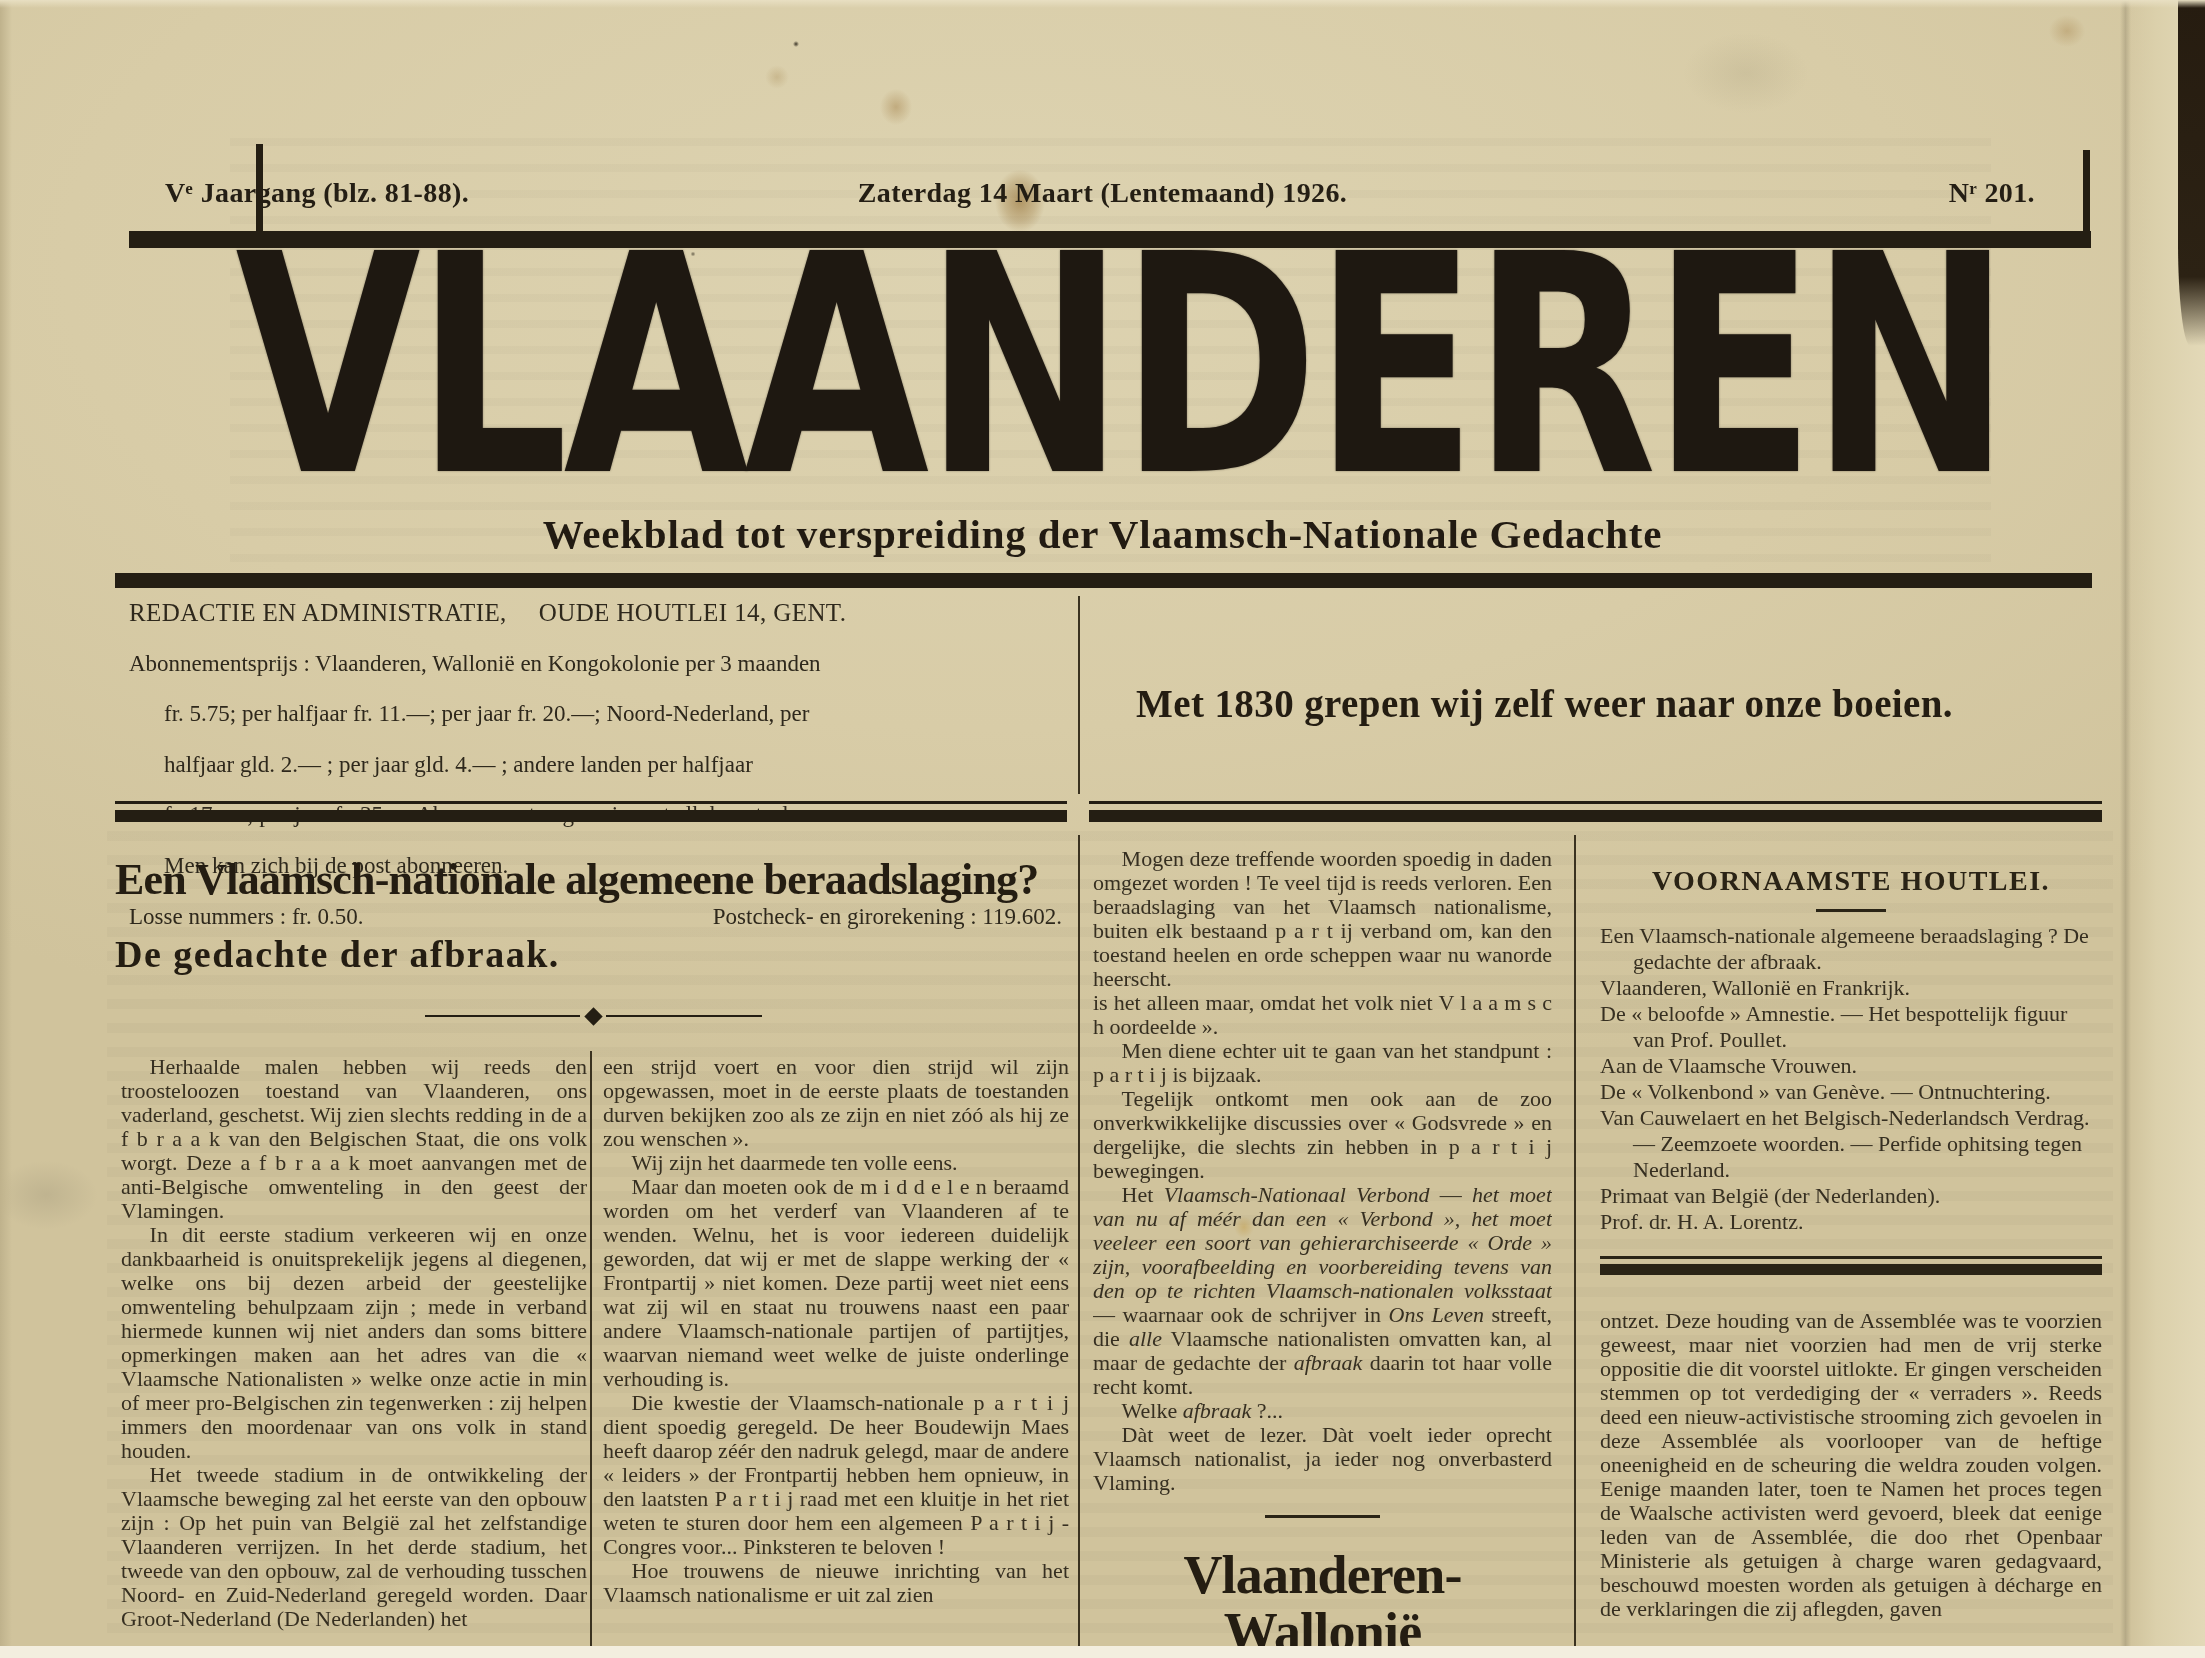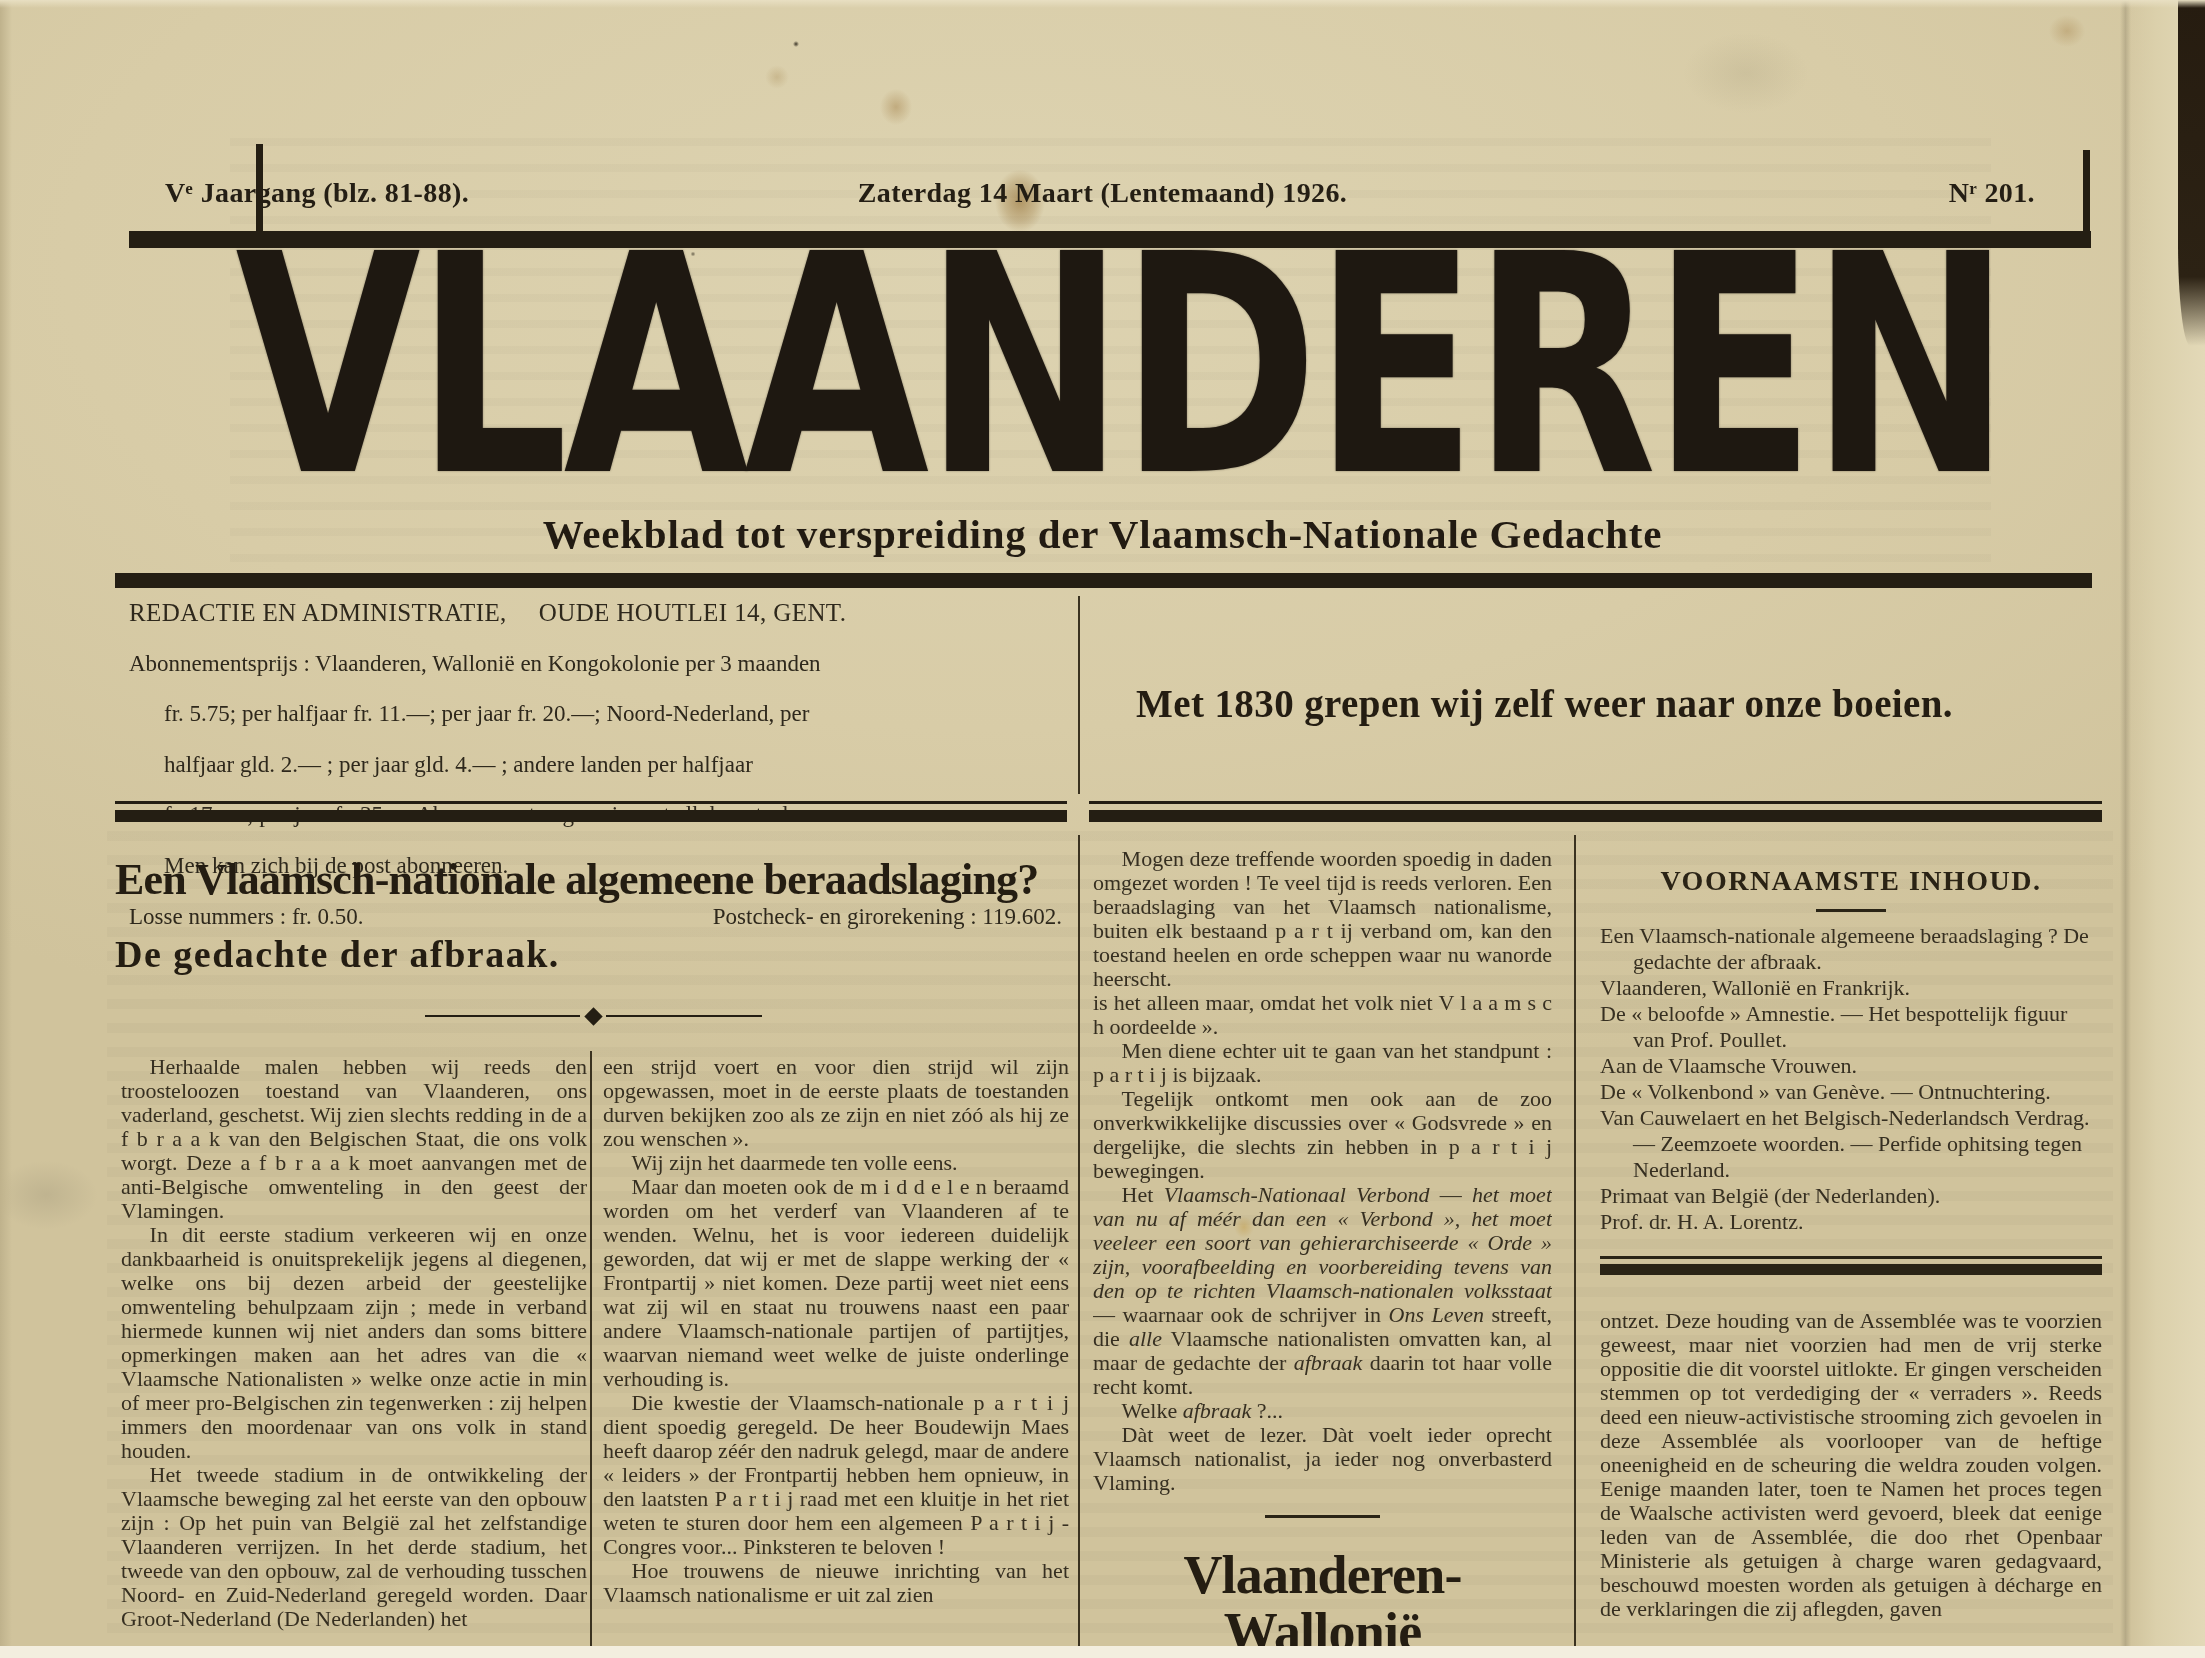--- a/index.html
+++ b/index.html
@@ -196,21 +196,21 @@
         <p class="para">Het <i>Vlaamsch-Nationaal Verbond</i> — <i>het moet van nu af méér dan een « Verbond », het moet veeleer een soort van gehierarchiseerde « Orde » zijn, voorafbeelding en voorbereiding tevens van den op te richten Vlaamsch-nationalen volksstaat</i> — waarnaar ook de schrijver in <i>Ons Leven</i> streeft, die <i>alle</i> Vlaamsche nationalisten omvatten kan, al maar de gedachte der <i>afbraak</i> daarin tot haar volle recht komt.</p>
         <p class="para">Welke <i>afbraak</i> ?...</p>
         <p class="para">Dàt weet de lezer. Dàt voelt ieder oprecht Vlaamsch nationalist, ja ieder nog onverbasterd Vlaming.</p>
       </div>
     <div class="end-divider"></div>
     <div class="col3-head1">Vlaanderen-Wallonië</div>
 
   </div>
 
   <div class="col col4">
-    <div class="inhoud-title">VOORNAAMSTE INHOUD.</div>
+    <div class="inhoud-title">VOORNAAMSTE HOUTLEI.</div>
     <div class="inhoud-divider"></div>
     <div class="inhoud-list">
         <p class="para hang">Een Vlaamsch-nationale algemeene beraadslaging ? De gedachte der afbraak.</p>
         <p class="para hang">Vlaanderen, Wallonië en Frankrijk.</p>
         <p class="para hang">De « beloofde » Amnestie. — Het bespottelijk figuur van Prof. Poullet.</p>
         <p class="para hang">Aan de Vlaamsche Vrouwen.</p>
         <p class="para hang">De « Volkenbond » van Genève. — Ontnuchtering.</p>
         <p class="para hang">Van Cauwelaert en het Belgisch-Nederlandsch Verdrag. — Zeemzoete woorden. — Perfide ophitsing tegen Nederland.</p>
         <p class="para hang">Primaat van België (der Nederlanden).</p>
         <p class="para hang">Prof. dr. H. A. Lorentz.</p>

